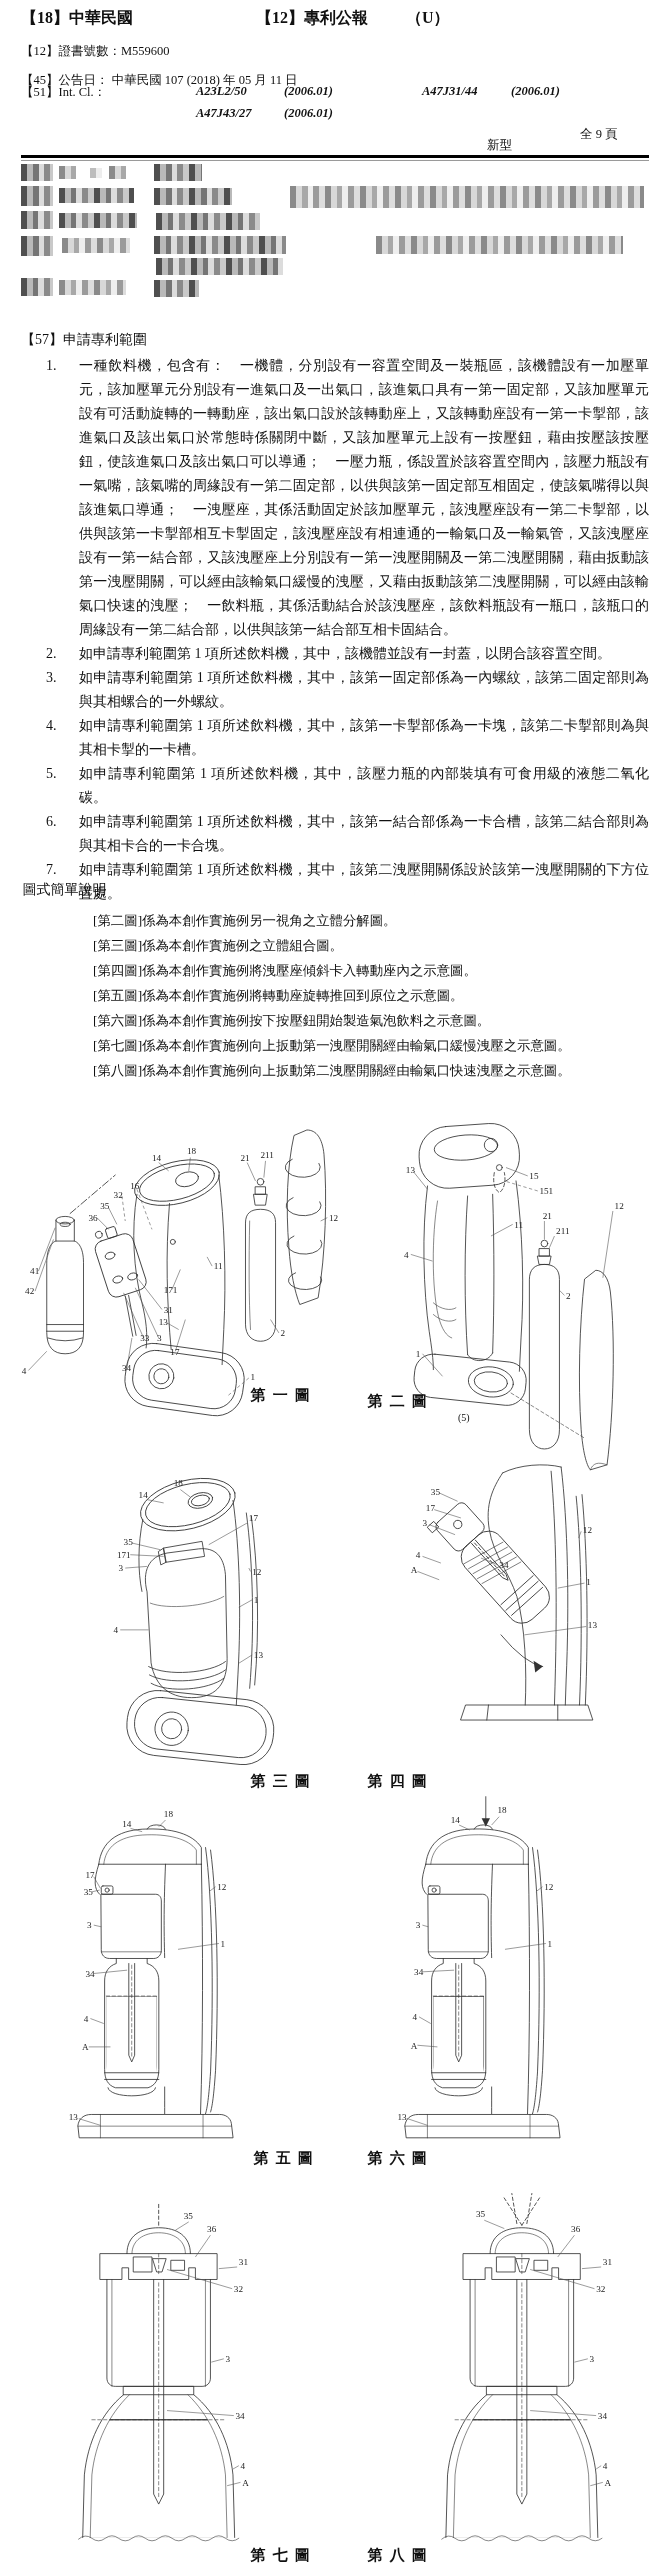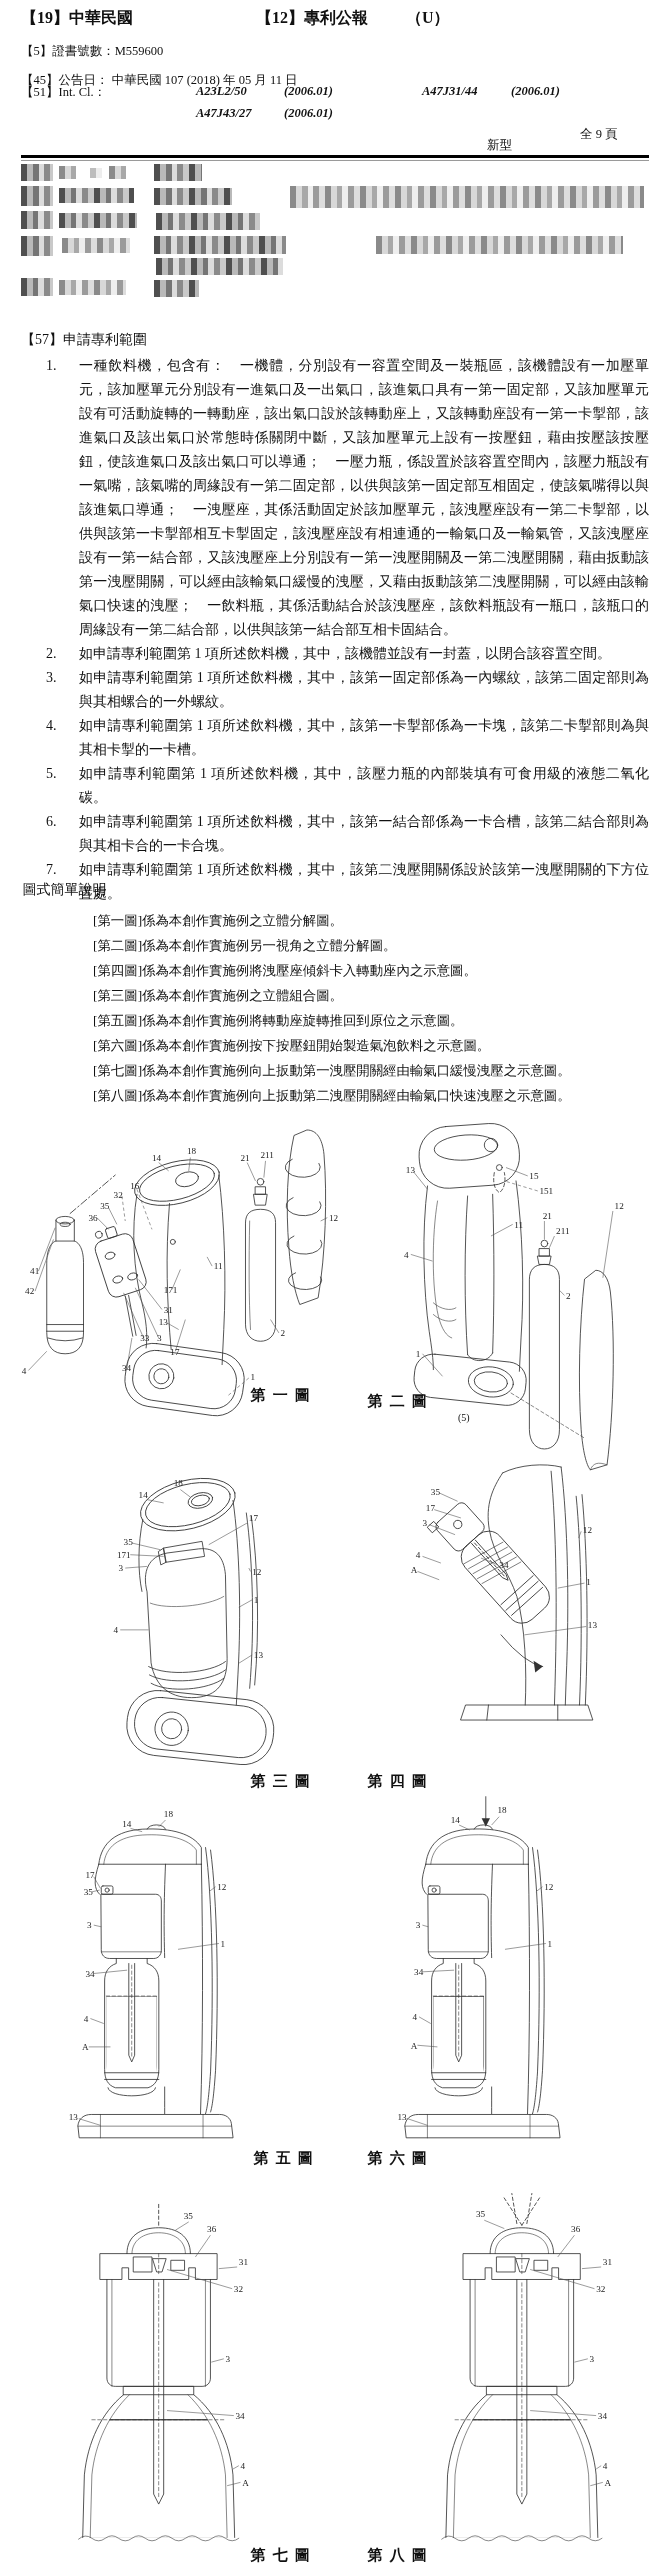--- a/index.html
+++ b/index.html
@@ -33,25 +33,25 @@
   .figure-art .solid{fill:#333;stroke:none;}
   .ref{font-family:"Liberation Serif","DejaVu Serif",serif;font-size:11px;fill:#222;stroke:none;}
   .leader{stroke:#555;stroke-width:.7;fill:none;}
   .dashleader{stroke-dasharray:4 3;}
 </style>
 </head>
 <body>
 
 <div id="page">
 
-  <span class="abs h1" style="left:21px;top:8.3px;">【19】中華民國</span>
+  <span class="abs h1" style="left:21px;top:8.3px;">【18】中華民國</span>
   <span class="abs h1" style="left:256px;top:8.3px;">【12】專利公報</span>
   <span class="abs h1" style="left:406px;top:8.3px;">（U）</span>
 
-  <span class="abs h2" style="left:21px;top:43px;"><span>【5】證書號數：</span><span>M559600</span></span>
+  <span class="abs h2" style="left:21px;top:43px;"><span>【12】證書號數：</span><span>M559600</span></span>
 
   <span class="abs h2" style="left:21px;top:72px;font-family:Liberation Serif, serif;"><span>【45】公告日：</span> <span>中華民國 107 (2018) 年 05 月 11 日</span></span>
 
   <span class="abs h2" style="left:21px;top:84px;">【51】Int. Cl.：</span>
   <span class="abs ipc" style="left:196px;top:84px;">A23L2/50</span>
   <span class="abs ipc" style="left:284px;top:84px;">(2006.01)</span>
   <span class="abs ipc" style="left:422px;top:84px;">A47J31/44</span>
   <span class="abs ipc" style="left:511px;top:84px;">(2006.01)</span>
   <span class="abs ipc" style="left:196px;top:106px;">A47J43/27</span>
   <span class="abs ipc" style="left:284px;top:106px;">(2006.01)</span>
@@ -115,24 +115,23 @@
         <span class="claim-text">如申請專利範圍第 1 項所述飲料機，其中，該第一結合部係為一卡合槽，該第二結合部則為與其相卡合的一卡合塊。</span>
       </div>
       <div class="claim">
         <span class="claim-no">7.</span>
         <span class="claim-text">如申請專利範圍第 1 項所述飲料機，其中，該第二洩壓開關係設於該第一洩壓開關的下方位置處。</span>
       </div>
     </div>
 
   <span class="abs sec-head" style="left:22.5px;top:881px;">圖式簡單說明</span>
   <div id="figdesc-list">
-      <div class="figdesc-line">[第一圖]係為本創作實施例之立體分解圖。</div>
       <div class="figdesc-line">[第二圖]係為本創作實施例另一視角之立體分解圖。</div>
+      <div class="figdesc-line">[第三圖]係為本創作實施例之立體組合圖。</div>
       <div class="figdesc-line">[第四圖]係為本創作實施例將洩壓座傾斜卡入轉動座內之示意圖。</div>
-      <div class="figdesc-line">[第三圖]係為本創作實施例之立體組合圖。</div>
       <div class="figdesc-line">[第五圖]係為本創作實施例將轉動座旋轉推回到原位之示意圖。</div>
       <div class="figdesc-line">[第六圖]係為本創作實施例按下按壓鈕開始製造氣泡飲料之示意圖。</div>
       <div class="figdesc-line">[第七圖]係為本創作實施例向上扳動第一洩壓開關經由輸氣口緩慢洩壓之示意圖。</div>
       <div class="figdesc-line">[第八圖]係為本創作實施例向上扳動第二洩壓開關經由輸氣口快速洩壓之示意圖。</div>
     </div>
 
   <svg class="figure-panel" style="top:1119px;" width="668" height="361" viewBox="0 1340 800 432" xmlns="http://www.w3.org/2000/svg">
     <g class="figure-art">
       <g>
         <g>

